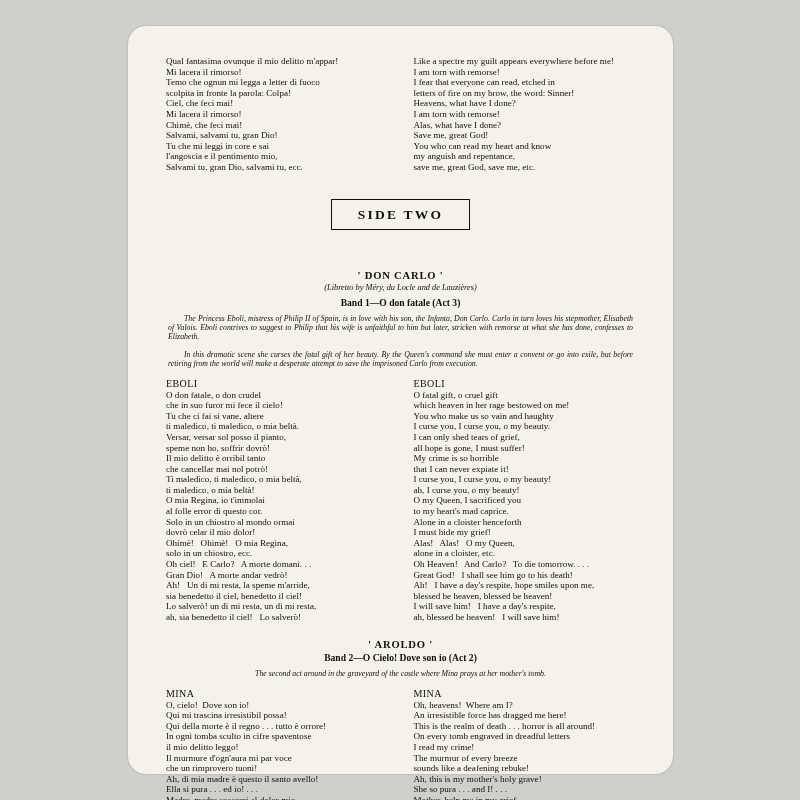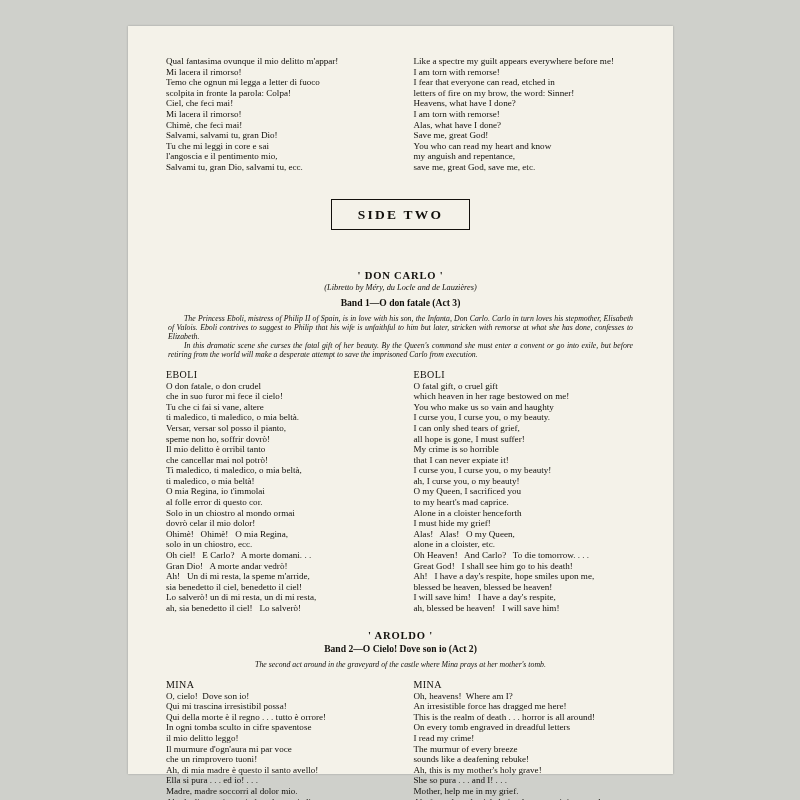--- a/index.html
+++ b/index.html
@@ -17,20 +17,21 @@
     position: absolute;
     left: 128px;
     top: 26px;
     width: 545px;
     height: 748px;
     background: #f4f2e9;
     box-shadow: 0 0 2px rgba(0,0,0,0.25);
     box-sizing: border-box;
     padding: 30px 38px 18px 38px;
     color: #12100c;
+    border-radius: 18px;
   }
   .cols {
     display: flex;
     gap: 26px;
   }
   .col {
     width: 50%;
   }
   .lyric {
     font-size: 9.1px;
@@ -88,21 +89,21 @@
     font-style: italic;
     line-height: 9px;
     text-align: justify;
     margin: 0 2px 10px 2px;
   }
   .synopsis p {
     margin: 0;
     text-indent: 16px;
   }
   .synopsis p + p {
-    margin-top: 0px;
+    margin-top: 9px;
   }
   .sec-gap {
     height: 16px;
   }
 </style>
 </head>
 <body>
 
 <div class="page">
 

